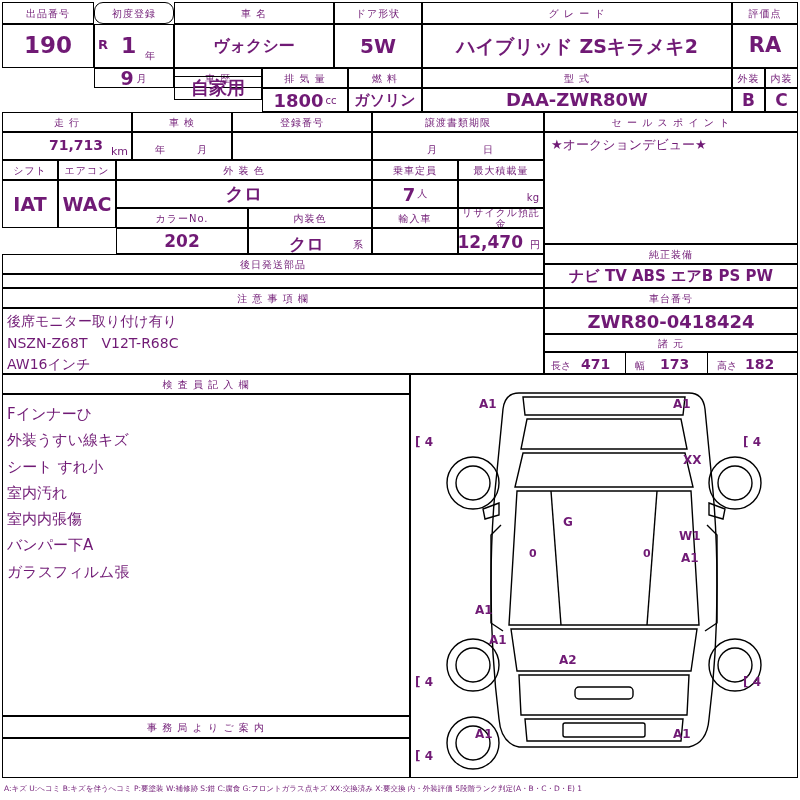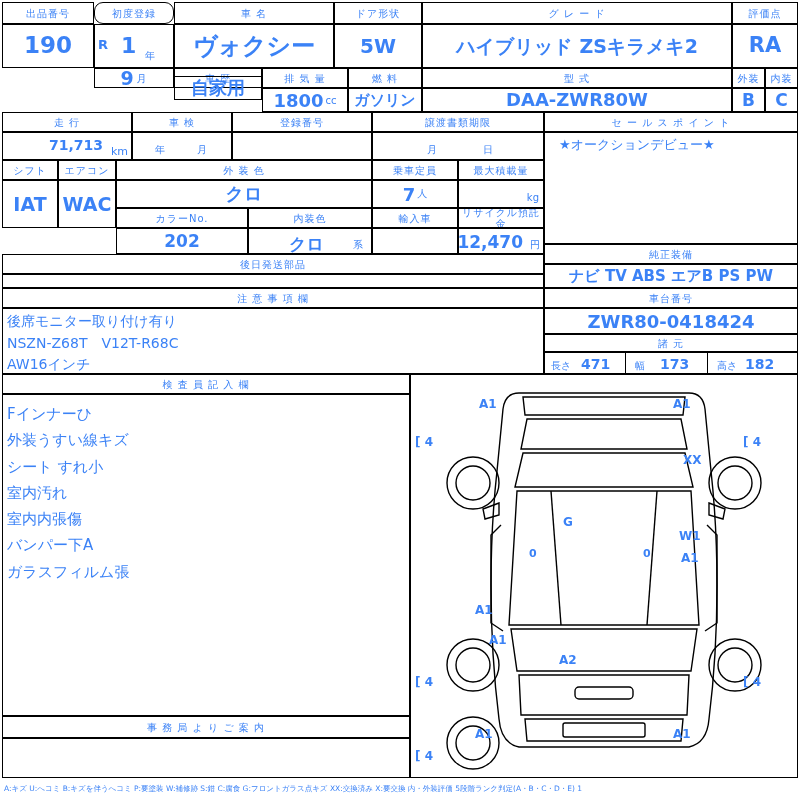--- a/index.html
+++ b/index.html
@@ -5,21 +5,21 @@
   * { box-sizing: border-box; }
   html, body {
     margin: 0; padding: 0;
     background: #ffffff;
     font-family: "DejaVu Sans", "Liberation Sans", sans-serif;
   }
   #sheet {
     position: relative;
     width: 800px; height: 800px;
     background: #fff;
-    color: #3b82f6;
+    color: #701a75;
     overflow: hidden;
   }
   .bx {
     position: absolute;
     border: 1px solid #000;
     overflow: hidden;
   }
   .lbl {
     font-size: 10px;
     letter-spacing: 1px;
@@ -35,21 +35,21 @@
   .mid { display: flex; align-items: center; justify-content: center; }
   .unit { font-size: 10px; font-weight: normal; margin-left: 2px; }
   .txtline {
     font-size: 14px;
     line-height: 1.55;
     padding-left: 4px;
   }
   .sp {
     font-size: 13px;
     line-height: 1.9;
-    padding-left: 14px;
+    padding-left: 6px;
   }
   .footnote {
     position: absolute;
     font-size: 7.5px;
     line-height: 1.2;
     white-space: nowrap;
   }
   
   #diagram { position: absolute; }
   .dmark {
@@ -74,21 +74,21 @@
   <div class="bx lbl mid" style="left:732px; top:2px; width:66px; height:22px;">評価点</div>
 
   <div class="bx val mid" style="left:2px; top:24px; width:92px; height:44px; font-size:23px;">190</div>
 
   <div class="bx" style="left:94px; top:24px; width:80px; height:44px;">
     <div style="position:absolute; left:3px; top:12px; font-size:13px; font-weight:bold;">R</div>
     <div style="position:absolute; left:26px; top:8px; font-size:22px; font-weight:bold;">1</div>
     <div style="position:absolute; left:50px; top:24px; font-size:10px;">年</div>
   </div>
 
-  <div class="bx val mid" style="left:174px; top:24px; width:160px; height:44px; font-size:24px;">ヴォクシー</div>
+  <div class="bx val mid" style="left:174px; top:24px; width:160px; height:44px; font-size:16px;">ヴォクシー</div>
   <div class="bx val mid" style="left:334px; top:24px; width:88px; height:44px; font-size:20px;">5W</div>
   <div class="bx val mid" style="left:422px; top:24px; width:310px; height:44px; font-size:19px;">ハイブリッド ZSキラメキ2</div>
   <div class="bx val mid" style="left:732px; top:24px; width:66px; height:44px; font-size:21px;">RA</div>
 
   <div class="bx lbl mid" style="left:94px; top:68px; width:80px; height:20px;">
     <span style="font-size:19px; font-weight:bold;">9</span>
       <span class="unit">月</span>
   </div>
   <div class="bx lbl mid" style="left:174px; top:68px; width:88px; height:20px;">車 歴</div>
   <div class="bx lbl mid" style="left:262px; top:68px; width:86px; height:20px;">排 気 量</div>

